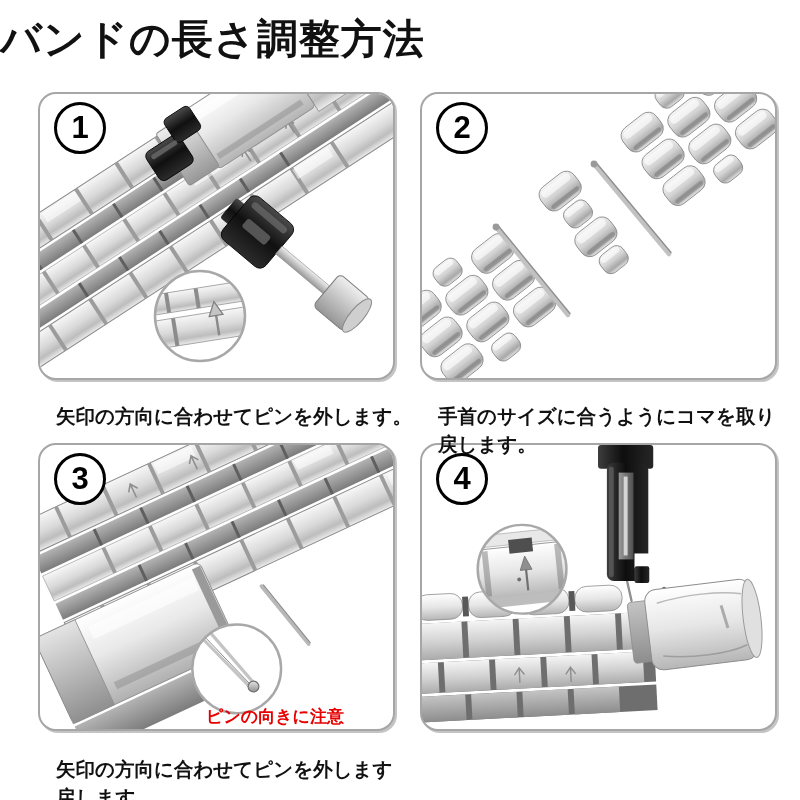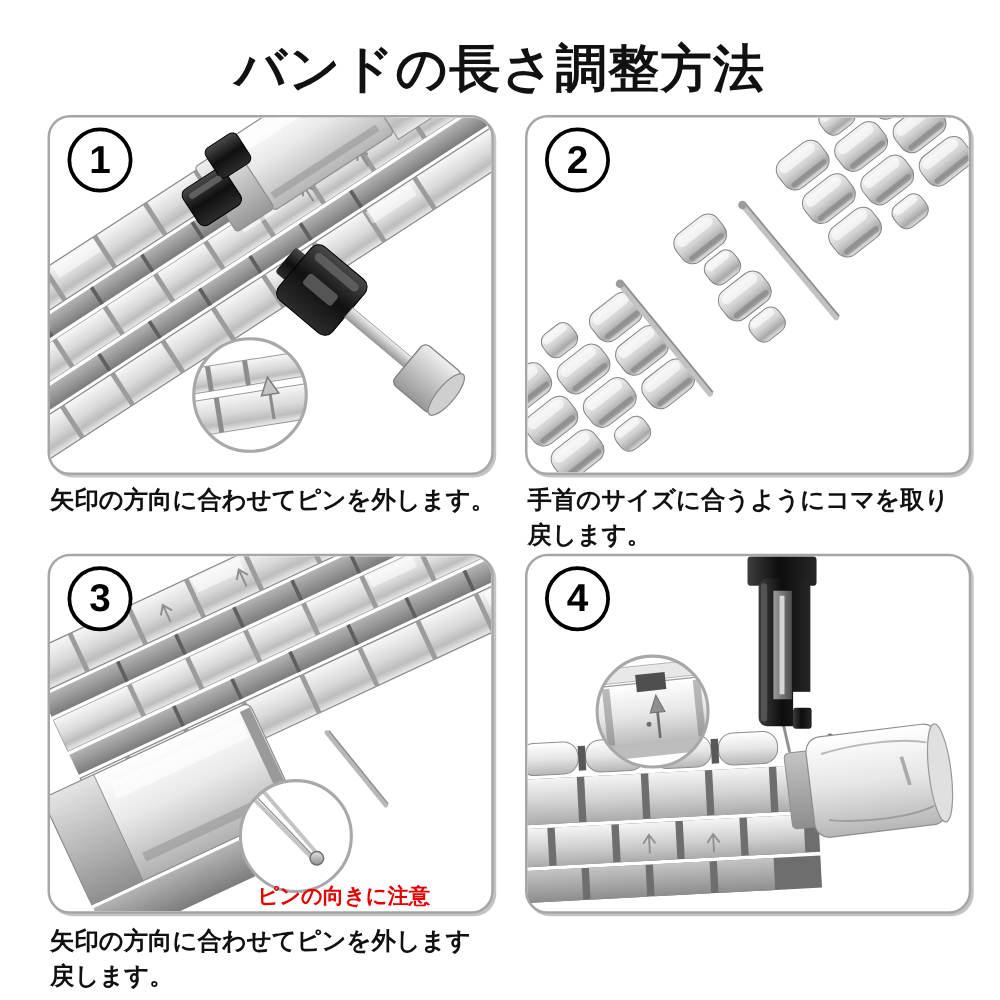--- a/index.html
+++ b/index.html
@@ -6,41 +6,41 @@
     --note-red:#e60000;
     --panel-border:#a6a6a6;
     --text:#111111;
   }
   html,body{margin:0;padding:0;background:#ffffff;}
   .stage{
     position:relative;width:800px;height:800px;background:#ffffff;overflow:hidden;
     font-family:"Liberation Sans","DejaVu Sans",sans-serif;color:var(--text);
   }
   .title{
-    position:absolute;left:0;right:0;top:12px;margin:16px;text-align:center;
+    position:absolute;left:0;right:0;top:12px;margin:0;text-align:left;
     font-size:41px;font-weight:800;letter-spacing:1px;color:var(--text);
   }
   .panel{
     position:absolute;width:357px;height:288px;background:#fff;
     border:2px solid var(--panel-border);border-radius:18px;
     box-shadow:2px 2px 0 rgba(125,125,125,.45);
     overflow:hidden;box-sizing:border-box;
   }
   .p1{left:38px;top:92px;}
   .p2{left:420px;top:92px;}
   .p3{left:38px;top:443px;}
   .p4{left:420px;top:443px;}
   .panel svg{position:absolute;left:0;top:0;width:100%;height:100%;}
   .badge{
     position:absolute;left:14px;top:8px;width:46px;height:46px;border-radius:50%;
     border:3px solid #000;background:#fff;display:flex;align-items:center;justify-content:center;
     font-size:31px;font-weight:800;color:#000;z-index:3;
   }
   .caption{
-    position:absolute;margin:0;width:366px;font-size:19.5px;font-weight:700;
+    position:absolute;margin:16px;width:366px;font-size:19.5px;font-weight:700;
     line-height:1.45;color:var(--text);white-space:pre-line;letter-spacing:0;
   }
   .cap1{left:40px;top:386px;}
   .cap2{left:422px;top:386px;}
   .cap3{left:40px;top:739px;}
   .cap4{left:422px;top:739px;}
   .note{
     position:absolute;left:235px;top:260px;transform:translateX(-50%);
     font-size:17px;font-weight:800;color:var(--note-red);white-space:nowrap;z-index:3;text-align:right;
   }

